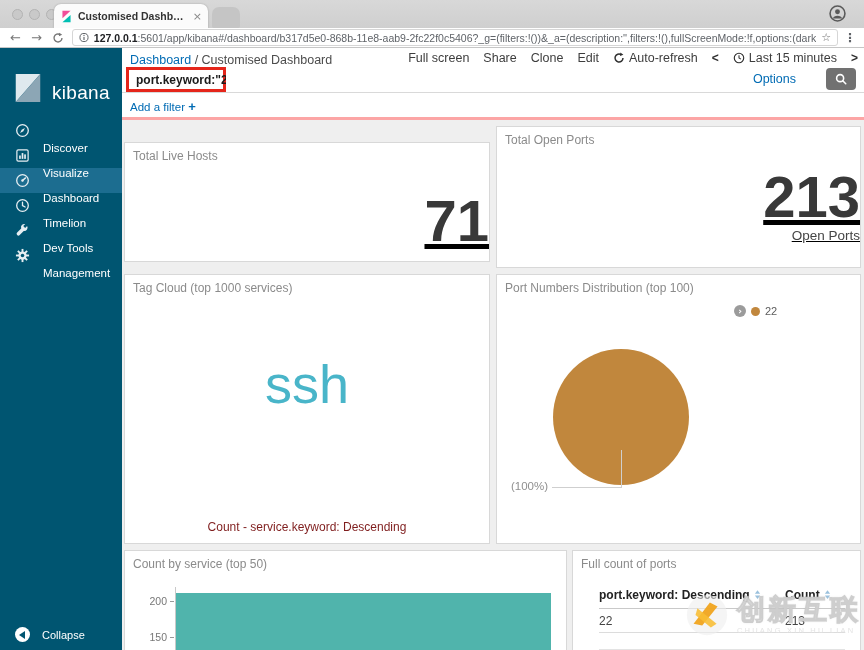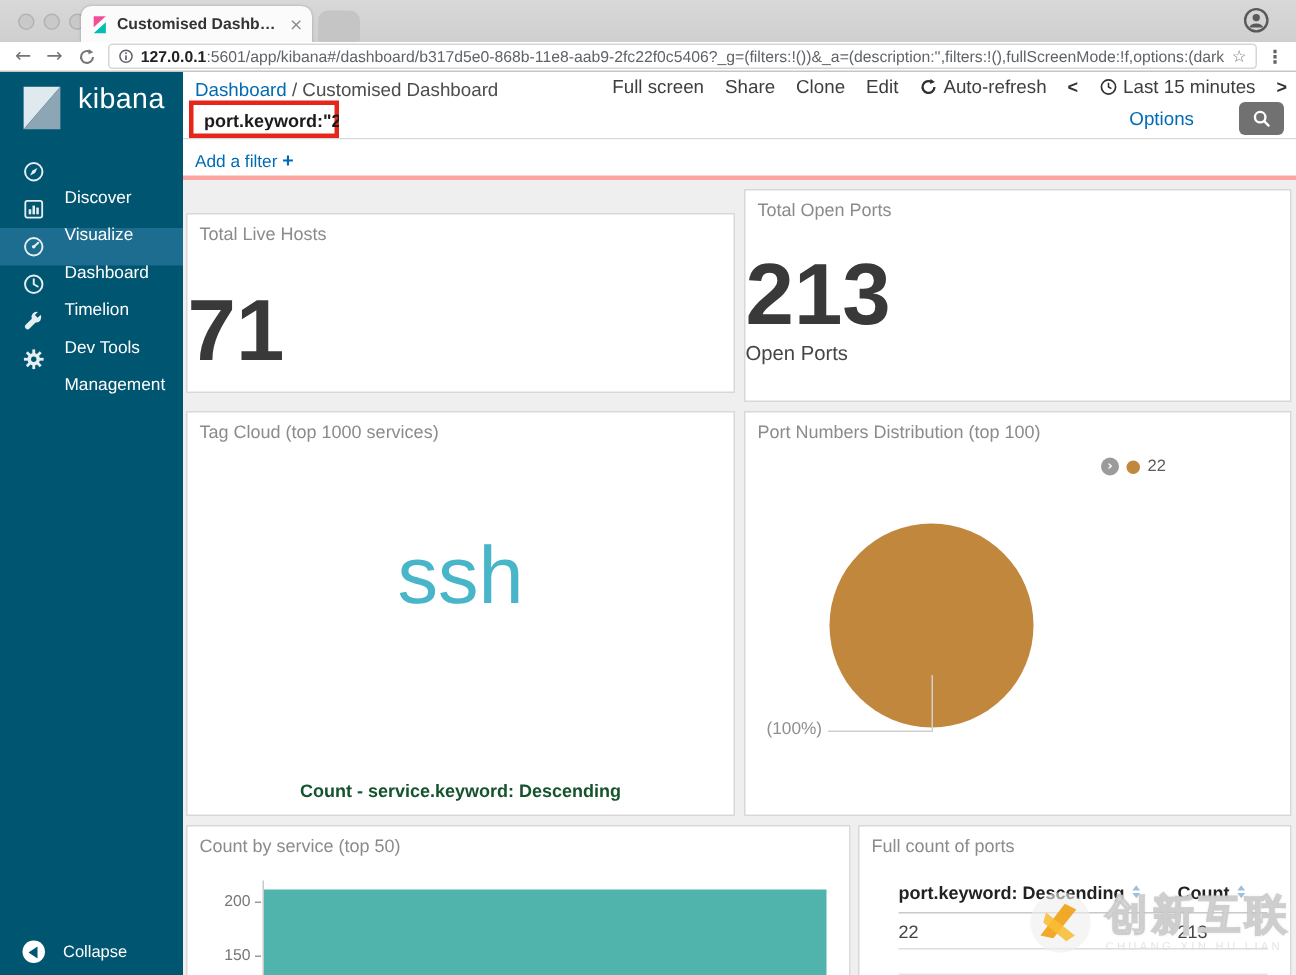--- a/index.html
+++ b/index.html
@@ -19,21 +19,21 @@
   .urlbar{position:absolute;left:0;top:28px;width:864px;height:20px;background:#fff;border-bottom:1px solid #c6c6c6;display:flex;align-items:center;box-sizing:border-box;}
   .nav-ico{font-size:13px;color:#757575;margin-left:10px;line-height:1;}
   .url-field{flex:1;margin:0 6px 0 8px;height:15px;border:1px solid #d6d6d6;border-radius:3px;display:flex;align-items:center;padding:0 6px;gap:5px;background:#fff;overflow:hidden;}
   .url-text{font-size:10.5px;color:#5f6368;white-space:nowrap;overflow:hidden;}
   .url-host{color:#202124;font-weight:bold;}
   .star{font-size:11px;color:#757575;margin-left:auto;}
   .dots{font-size:12px;color:#5f6368;margin-right:8px;font-weight:bold;}
 
   
   .sidebar{position:absolute;left:0;top:48px;width:122px;height:602px;background:#005571;}
-  .brand{display:flex;align-items:flex-start;gap:8px;padding:8px 0 14px 12px;cursor:pointer;}
+  .brand{display:flex;align-items:flex-end;gap:8px;padding:24px 0 14px 12px;cursor:pointer;}
   .brand-name{color:#fff;font-size:19px;letter-spacing:.3px;}
   .nav-item{display:flex;align-items:center;gap:13px;height:25px;padding-left:15px;color:#fff;cursor:pointer;}
   .nav-item .ni{width:15px;height:15px;color:#e6eef2;display:inline-flex;}
   .nav-item.active{background:#1c6d90;}
   .nav-label{font-size:11.5px;color:#fff;margin-top:35px;}
   .collapse{position:absolute;left:15px;bottom:8px;display:flex;align-items:center;gap:12px;cursor:pointer;}
   .collapse-ico{width:15px;height:15px;border-radius:50%;background:#fff;display:flex;align-items:center;justify-content:center;}
   .collapse-ico:after{content:"";border-style:solid;border-width:4px 6px 4px 0;border-color:transparent #005571 transparent transparent;margin-right:1px;}
   .collapse-label{color:#fff;font-size:11px;}
 
@@ -56,25 +56,25 @@
   
   .dash{position:absolute;left:0;top:72px;width:742px;height:530px;background:#efefef;overflow:hidden;}
   .panel{position:absolute;background:#fff;border:1px solid #d8d8d8;box-sizing:border-box;overflow:hidden;}
   .ptitle{position:absolute;left:8px;top:6px;font-size:12px;color:#8b8b8b;white-space:nowrap;}
   .p-a{left:2px;top:22px;width:366px;height:120px;}
   .p-b{left:374px;top:6px;width:365px;height:142px;}
   .p-c{left:2px;top:154px;width:366px;height:270px;}
   .p-d{left:374px;top:154px;width:365px;height:270px;}
   .p-e{left:2px;top:430px;width:443px;height:220px;}
   .p-f{left:450px;top:430px;width:289px;height:220px;}
-  .metric-wrap{position:absolute;left:0;top:18px;width:100%;height:120px;display:flex;flex-direction:column;align-items:flex-start;justify-content:center;}
+  .metric-wrap{position:absolute;left:0;top:18px;width:100%;height:120px;display:flex;flex-direction:column;align-items:flex-end;justify-content:center;text-decoration:underline;}
   .metric{font-size:58px;font-weight:bold;color:#393939;line-height:1;}
   .metric-sub{font-size:13.5px;color:#454545;margin-top:2px;}
   .tag-ssh{position:absolute;left:0;top:78px;width:100%;text-align:center;font-size:54px;color:#49b5c9;cursor:pointer;}
-  .tag-caption{position:absolute;left:0;bottom:9px;width:100%;text-align:center;font-size:12px;font-weight:bold;color:#14532d;}
+  .tag-caption{position:absolute;left:0;bottom:9px;width:100%;text-align:center;font-size:12px;font-weight:normal;color:#7f1d1d;}
   .legend{position:absolute;left:237px;top:30px;display:flex;align-items:center;gap:5px;cursor:pointer;}
   .legend-expand{width:12px;height:12px;border-radius:50%;background:#9b9b9b;color:#fff;font-size:9px;font-weight:bold;display:flex;align-items:center;justify-content:center;line-height:1;}
   .legend-dot{width:9px;height:9px;border-radius:50%;background:#c1873d;}
   .legend-txt{font-size:11px;color:#5c5c5c;}
   .pie{position:absolute;left:56px;top:74px;width:136px;height:136px;border-radius:50%;background:#c1873d;cursor:pointer;}
   .pie-line-v{position:absolute;left:124px;top:175px;width:1px;height:37px;background:#cfcfcf;}
   .pie-line-h{position:absolute;left:55px;top:212px;width:70px;height:1px;background:#cfcfcf;}
   .pie-label{position:absolute;left:14px;top:205px;font-size:11.5px;color:#8f8f8f;}
   .ytick{position:absolute;left:14px;width:28px;text-align:right;font-size:10.5px;color:#777;}
   .ytickmark{position:absolute;left:45px;width:4px;height:1px;background:#999;}

